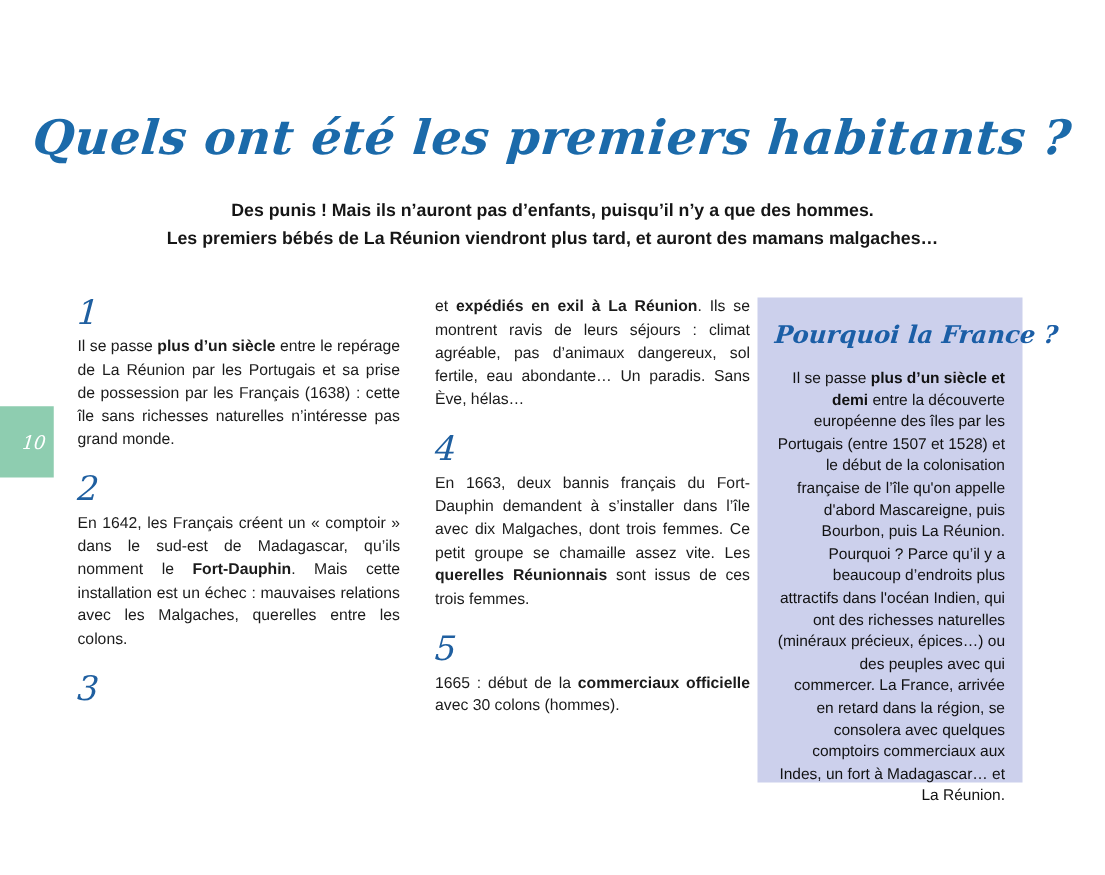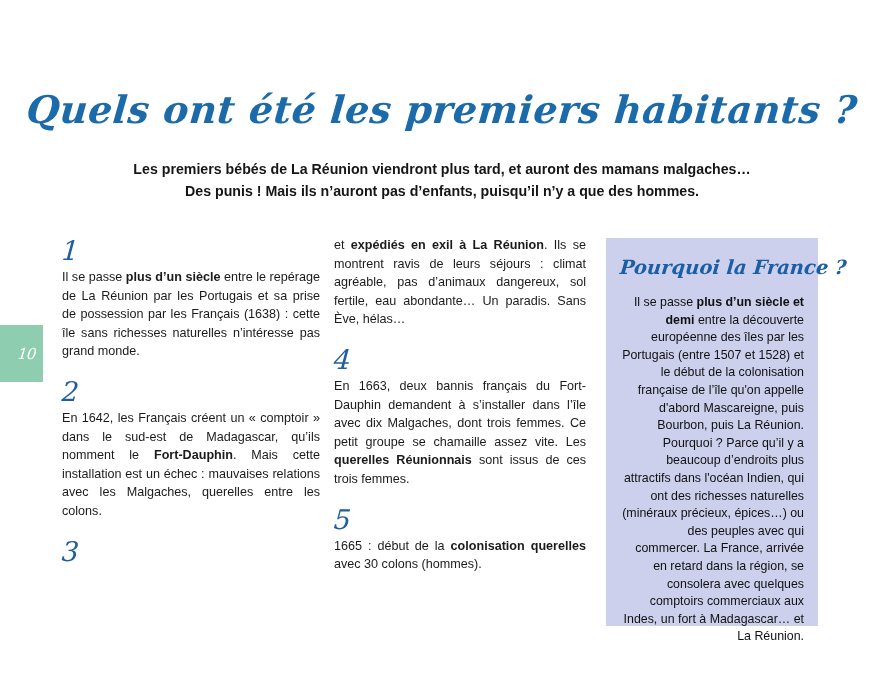--- a/index.html
+++ b/index.html
@@ -76,21 +76,21 @@
 
   
   .col {
     position: absolute;
     top: 236px;
     color: #1b1b1b;
     font-size: 12.6px;
     line-height: 18.6px;
   }
   .col-1 { left: 62px;  width: 258px; }
-  .col-2 { left: 334px; width: 252px; }
+  .col-2 { left: 348px; width: 252px; }
 
   .num {
     color: #1f5fa0;
     font-family: "DejaVu Serif", serif;
     font-style: italic;
     font-size: 27px;
     font-weight: 400;
     line-height: 30px;
     margin: 0 0 2px 0;
     transform: skewX(-4deg);
@@ -142,22 +142,22 @@
 
 <div class="page">
 
   <div class="page-tab">
     <span class="page-tab-num">10</span>
   </div>
 
   <h1 class="title">Quels ont été les premiers habitants ?</h1>
 
   <div class="subtitle">
+    <div>Des punis ! Mais ils n’auront pas d’enfants, puisqu’il n’y a que des hommes.</div>
     <div>Les premiers bébés de La Réunion viendront plus tard, et auront des mamans malgaches…</div>
-    <div>Des punis ! Mais ils n’auront pas d’enfants, puisqu’il n’y a que des hommes.</div>
   </div>
 
   <div class="col col-1">
 
     <div class="item">
       <div class="num">1</div>
       <p class="ptext"><span>Il se passe </span><b>plus d’un siècle</b><span> entre le repérage de La Réunion par les Portugais et sa prise de possession par les Français (1638) : cette île sans richesses naturelles n’intéresse pas grand monde.</span></p>
     </div>
 
     <div class="item gap-top">
@@ -175,21 +175,21 @@
 
     <p class="ptext"><span>et </span><b>expédiés en exil à La Réunion</b><span>. Ils se montrent ravis de leurs séjours : climat agréable, pas d’animaux dangereux, sol fertile, eau abondante… Un paradis. Sans Ève, hélas…</span></p>
 
     <div class="item gap-top">
       <div class="num">4</div>
       <p class="ptext"><span>En 1663, deux bannis français du Fort-Dauphin demandent à s’installer dans l’île avec dix Malgaches, dont trois femmes. Ce petit groupe se chamaille assez vite. Les </span><b>querelles Réunionnais</b><span> sont issus de ces trois femmes.</span></p>
     </div>
 
     <div class="item gap-top">
       <div class="num">5</div>
-      <p class="ptext"><span>1665 : début de la </span><b>colonisation querelles</b><span> avec 30 colons (hommes).</span></p>
+      <p class="ptext"><span>1665 : début de la </span><b>commerciaux officielle</b><span> avec 30 colons (hommes).</span></p>
     </div>
 
   </div>
 
   <aside class="sidebox">
     <div class="sidebox-title">Pourquoi la France ?</div>
     <p class="sidebox-body"><span>Il se passe </span><b>plus d’un siècle et demi</b><span> entre la découverte européenne des îles par les Portugais (entre 1507 et 1528) et le début de la colonisation française de l’île qu'on appelle d'abord Mascareigne, puis Bourbon, puis La Réunion. Pourquoi ? Parce qu’il y a beaucoup d’endroits plus attractifs dans l'océan Indien, qui ont des richesses naturelles (minéraux précieux, épices…) ou des peuples avec qui commercer. La France, arrivée en retard dans la région, se consolera avec quelques comptoirs commerciaux aux Indes, un fort à Madagascar… et La Réunion.</span></p>
   </aside>
 
 </div>

